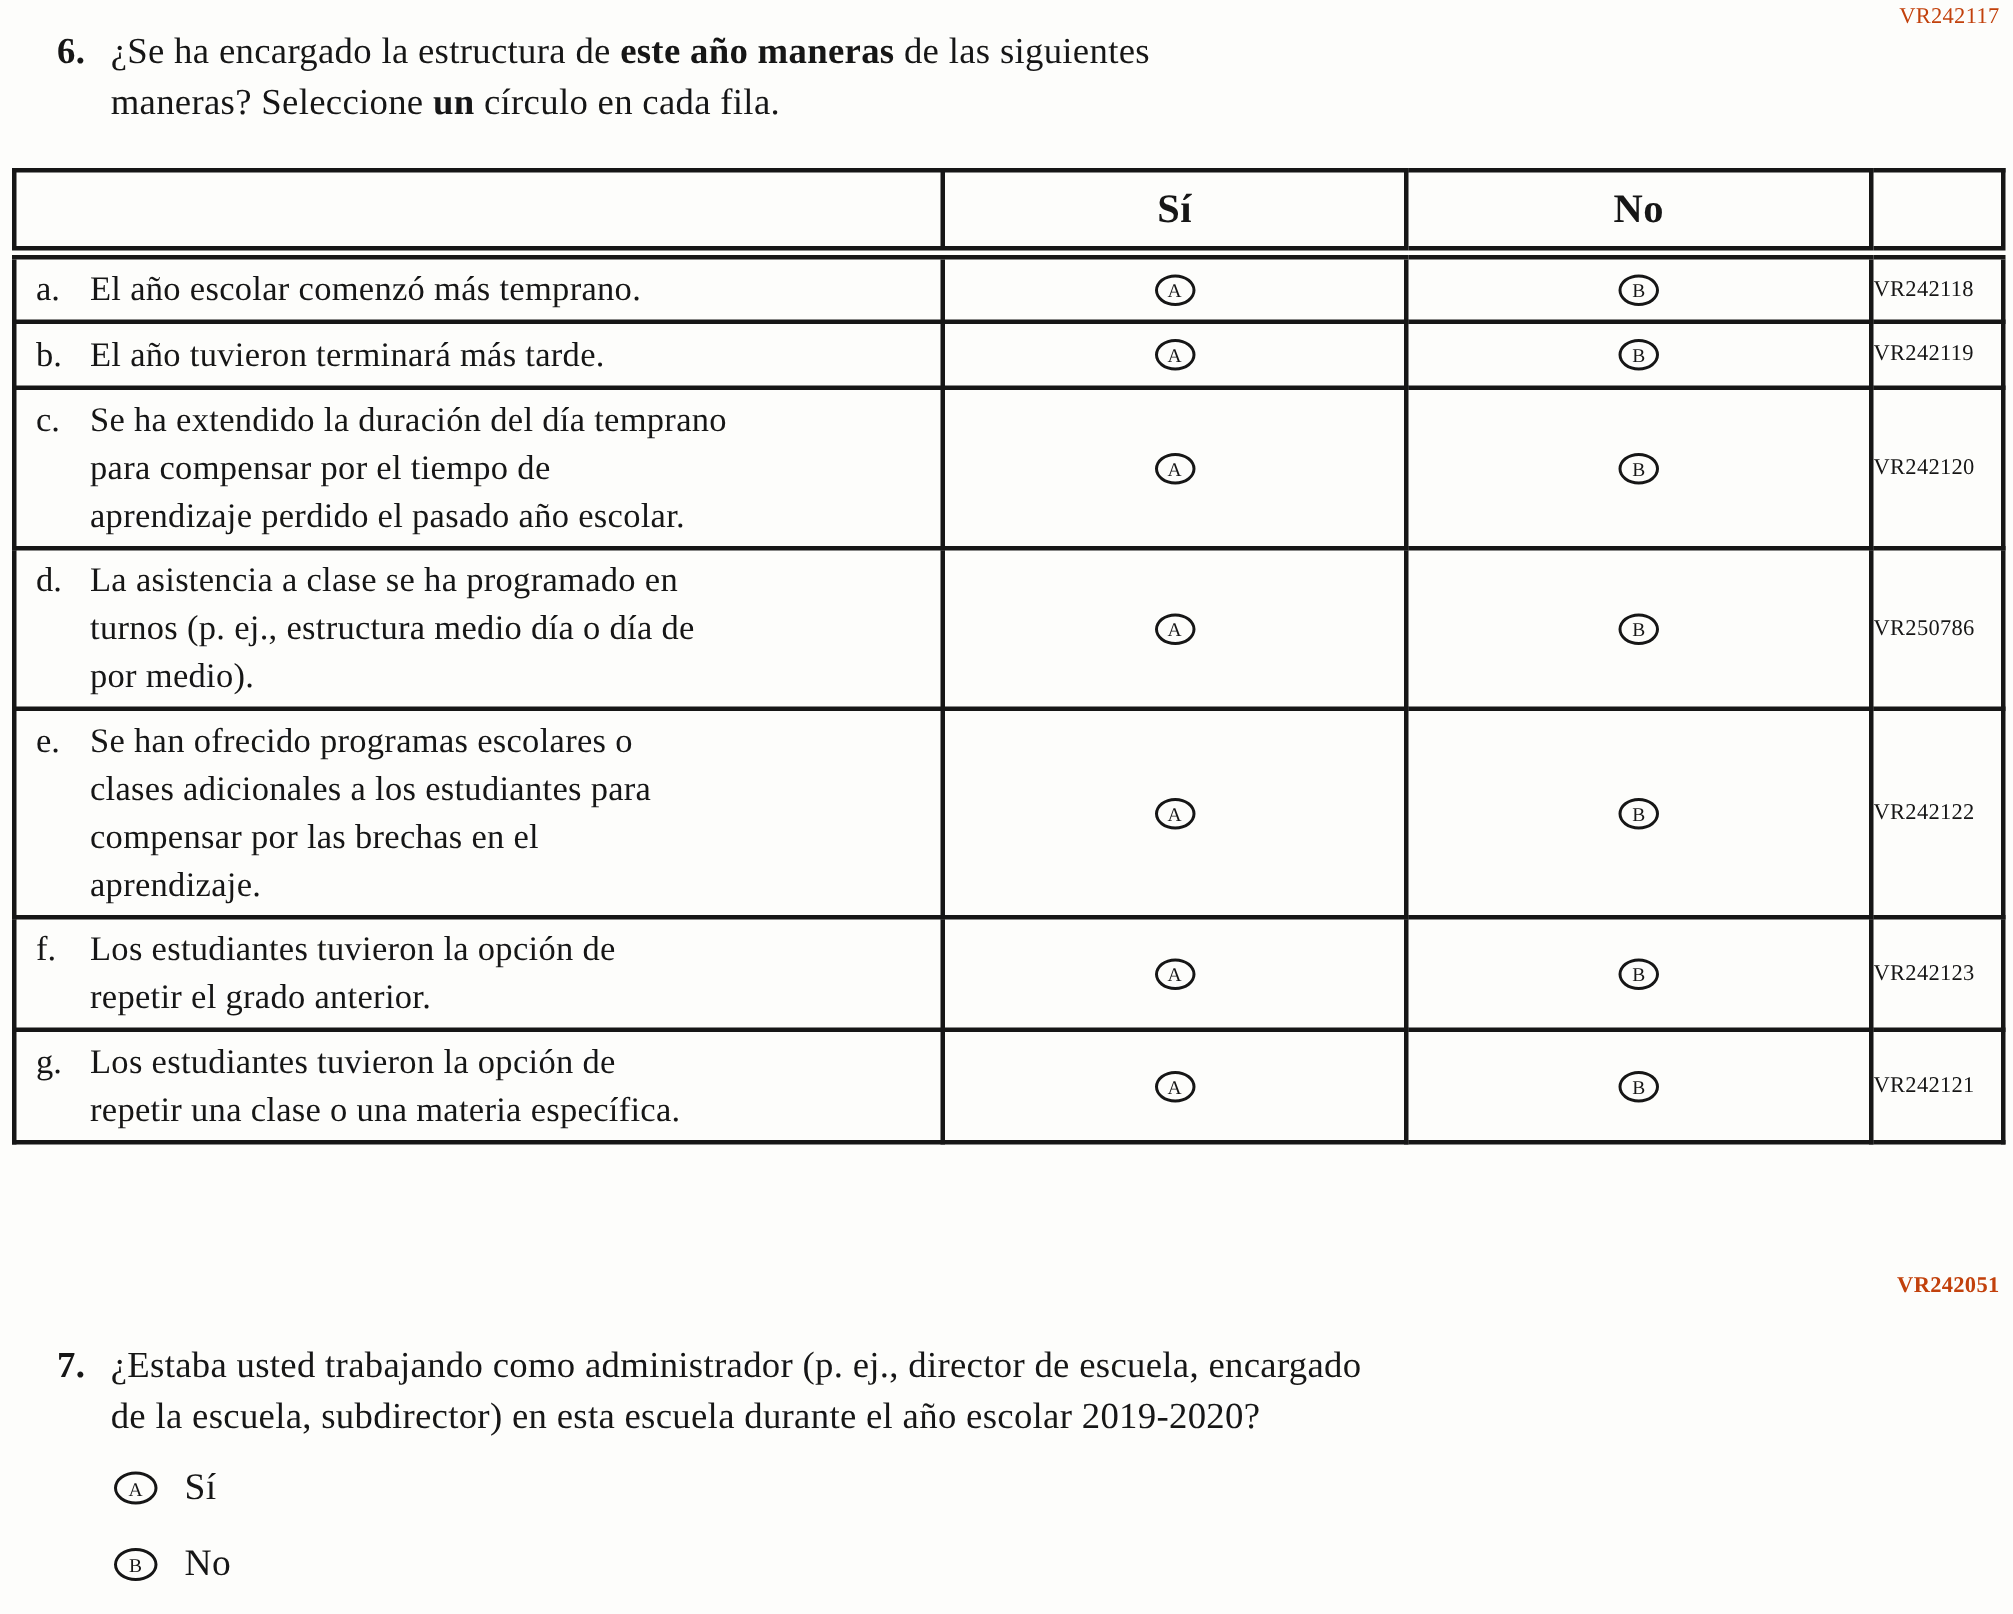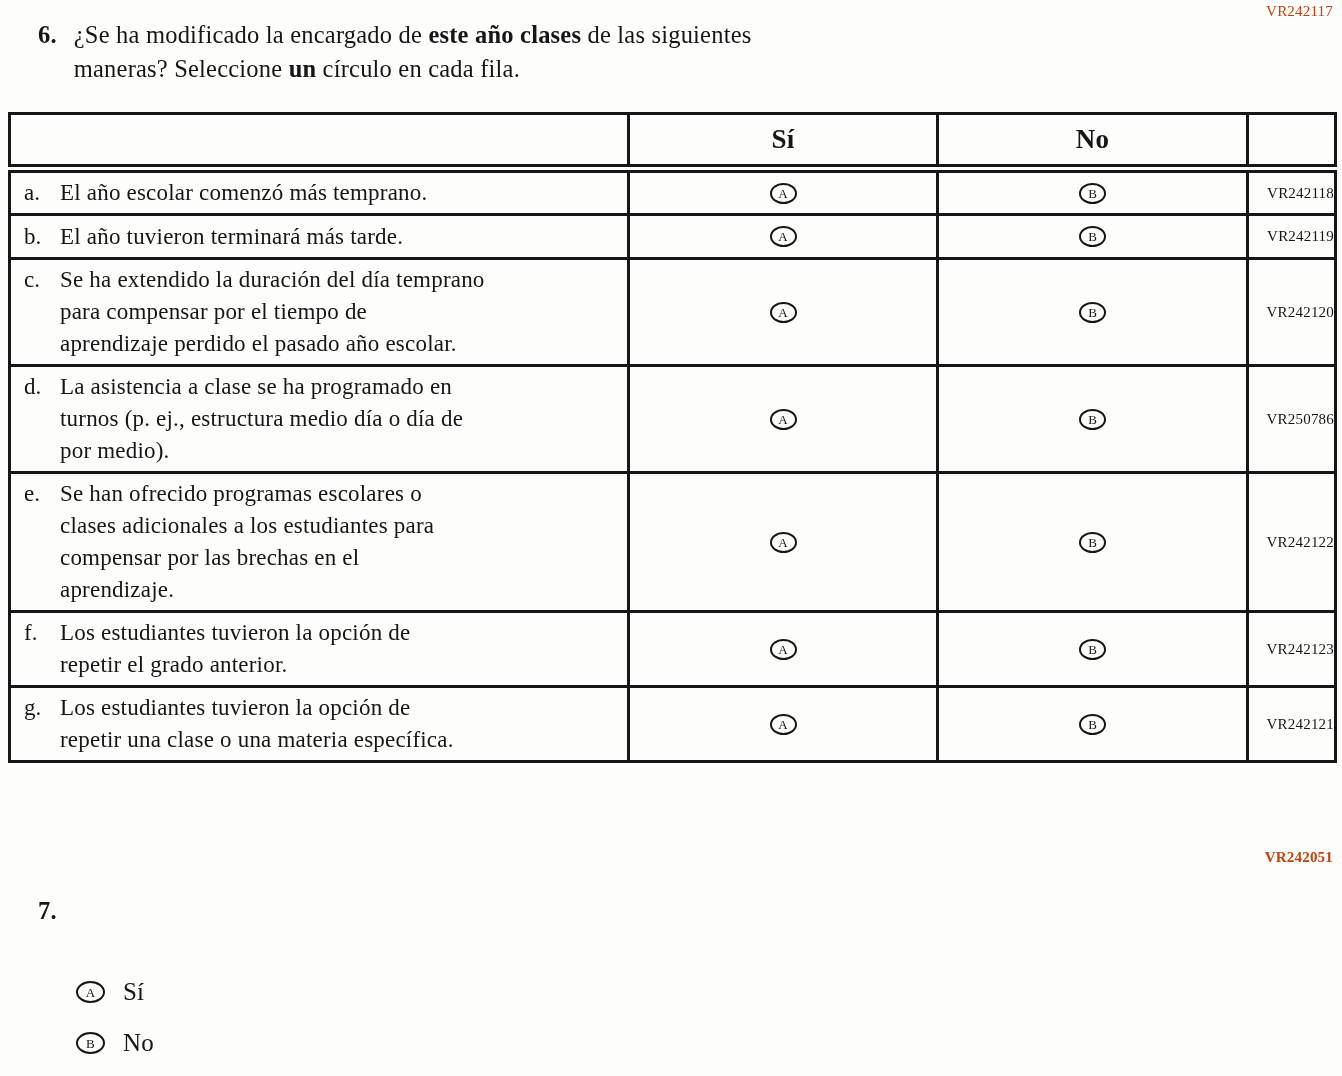--- a/index.html
+++ b/index.html
@@ -58,21 +58,21 @@
     font-weight: bold;
     text-align: center;
     height: 49px;
     letter-spacing: 0.3px;
   }
   td.c-label { font-size: 23px; line-height: 32px; vertical-align: middle; }
   .label-flex { display: flex; align-items: flex-start; padding: 4px 6px 4px 0; }
   .row-letter { flex: 0 0 49px; padding-left: 13px; box-sizing: border-box; }
   .row-text  { flex: 1 1 auto; white-space: pre-line; letter-spacing: 0.2px; }
   td.c-opt  { text-align: center; vertical-align: middle; }
-  td.c-code { font-size: 15px; text-align: right; vertical-align: middle; letter-spacing: 0.2px; }
+  td.c-code { font-size: 15px; text-align: left; vertical-align: middle; letter-spacing: 0.2px; }
 
   tr.h1 { height: 44px; }
   tr.h2 { height: 44px; }
   tr.h3 { height: 104px; }
   tr.h4 { height: 104px; }
   tr.h5 { height: 132px; }
   tr.h6 { height: 68px; }
   tr.h7 { height: 68px; }
 
   
@@ -107,21 +107,21 @@
 </style>
 </head>
 <body>
 
 <div class="canvas">
 
   <div class="var-code top">VR242117</div>
 
   <div class="question q6">
     <span class="qnum">6.</span>
-    <span class="qtext"><span>¿Se ha modificado la encargado de </span><b>este año clases</b><span> de las siguientes
+    <span class="qtext"><span>¿Se ha encargado la estructura de </span><b>este año maneras</b><span> de las siguientes
 maneras? Seleccione </span><b>un</b><span> círculo en cada fila.</span></span>
   </div>
 
   <table class="grid">
     <colgroup>
       <col style="width:619px">
         <col style="width:309px">
         <col style="width:310px">
         <col style="width:88px">
     </colgroup>
@@ -248,20 +248,22 @@
             </span></td>
         <td class="c-code">VR242121</td>
       </tr>
     </tbody>
   </table>
 
   <div class="var-code mid">VR242051</div>
 
   <div class="question q7">
     <span class="qnum">7.</span>
+    <span class="qtext">¿Estaba usted trabajando como administrador (p. ej., director de escuela, encargado
+de la escuela, subdirector) en esta escuela durante el año escolar 2019-2020?</span>
   </div>
 
   <div class="opts">
     <div class="opt">
       <span class="bubble">
           <i>A</i>
         </span>
       <span>Sí</span>
     </div>
     <div class="opt">

